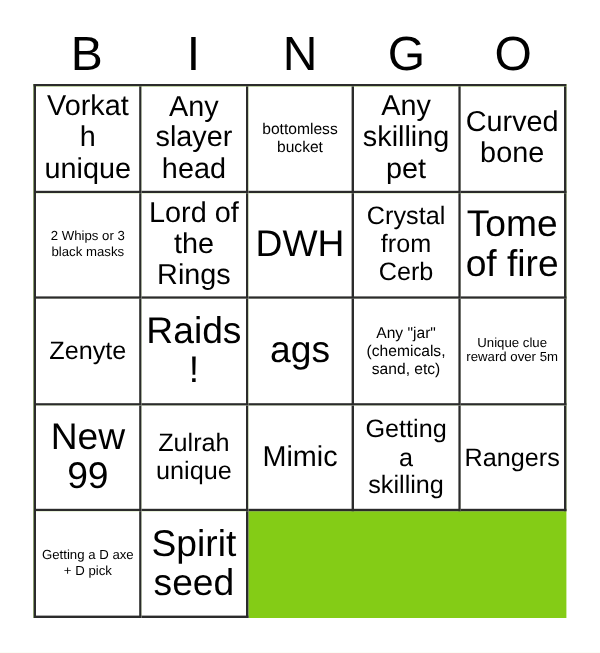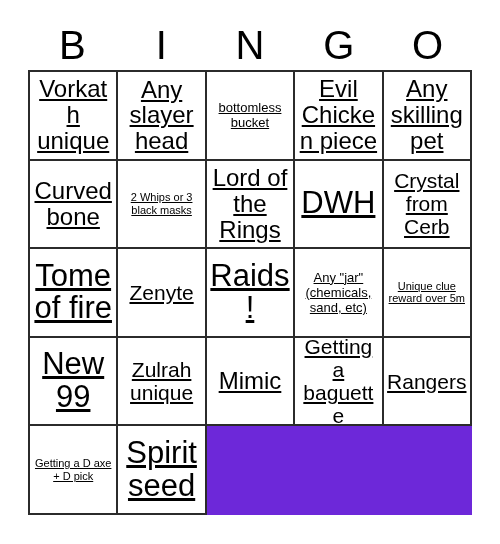--- a/index.html
+++ b/index.html
@@ -51,22 +51,21 @@
     left: 28px;
     top: 70px;
     width: 444px;
     height: 445px;
     box-sizing: border-box;
     display: grid;
     grid-template-columns: repeat(5, 1fr);
     grid-template-rows: repeat(5, 1fr);
     border-top: 2px solid #2b2b2b;
     border-left: 2px solid #2b2b2b;
-    background: #6d28d9;
-    text-decoration: underline;
+    background: #84cc16;
   }
   .cell {
     box-sizing: border-box;
     border-right: 2px solid #2b2b2b;
     border-bottom: 2px solid #2b2b2b;
     display: flex;
     align-items: center;
     justify-content: center;
     text-align: center;
     padding: 2px 3px;
@@ -106,23 +105,20 @@
       <div class="cell sz-lg">
         <span class="cell-text">Vorkath unique</span>
       </div>
       <div class="cell sz-xl">
         <span class="cell-text">Any slayer head</span>
       </div>
       <div class="cell sz-xs">
         <span class="cell-text">bottomless bucket</span>
       </div>
       <div class="cell sz-lg">
-        <span class="cell-text">Evil Chicken piece</span>
-      </div>
-      <div class="cell sz-lg">
         <span class="cell-text">Any skilling pet</span>
       </div>
       <div class="cell sz-lg">
         <span class="cell-text">Curved bone</span>
       </div>
       <div class="cell sz-sm">
         <span class="cell-text">2 Whips or 3 black masks</span>
       </div>
       <div class="cell sz-lg">
         <span class="cell-text">Lord of the Rings</span>
@@ -135,37 +131,40 @@
       </div>
       <div class="cell sz-xxl">
         <span class="cell-text">Tome of fire</span>
       </div>
       <div class="cell sz-md">
         <span class="cell-text">Zenyte</span>
       </div>
       <div class="cell sz-xxl">
         <span class="cell-text">Raids!</span>
       </div>
+      <div class="cell sz-xxl">
+        <span class="cell-text">ags</span>
+      </div>
       <div class="cell sz-xs">
         <span class="cell-text">Any "jar" (chemicals, sand, etc)</span>
       </div>
       <div class="cell sz-sm">
         <span class="cell-text">Unique clue reward over 5m</span>
       </div>
       <div class="cell sz-xxl">
         <span class="cell-text">New 99</span>
       </div>
       <div class="cell sz-md">
         <span class="cell-text">Zulrah unique</span>
       </div>
       <div class="cell sz-xl">
         <span class="cell-text">Mimic</span>
       </div>
       <div class="cell sz-md">
-        <span class="cell-text">Getting a baguette</span>
+        <span class="cell-text">Getting a skilling</span>
       </div>
       <div class="cell sz-md">
         <span class="cell-text">Rangers</span>
       </div>
       <div class="cell sz-sm">
         <span class="cell-text">Getting a D axe + D pick</span>
       </div>
       <div class="cell sz-xxl">
         <span class="cell-text">Spirit seed</span>
       </div>

